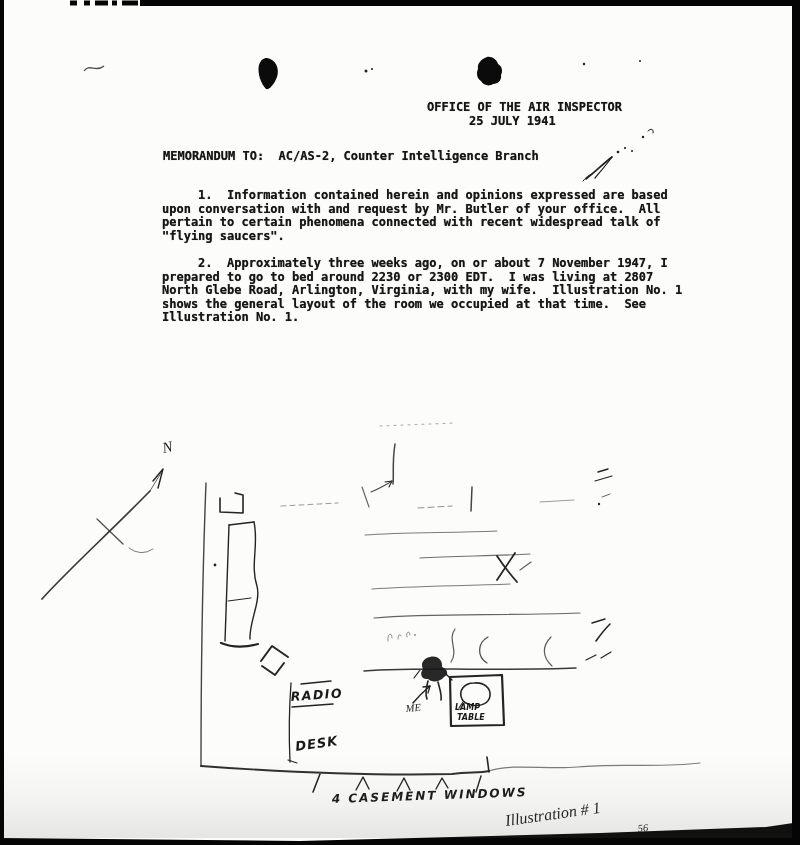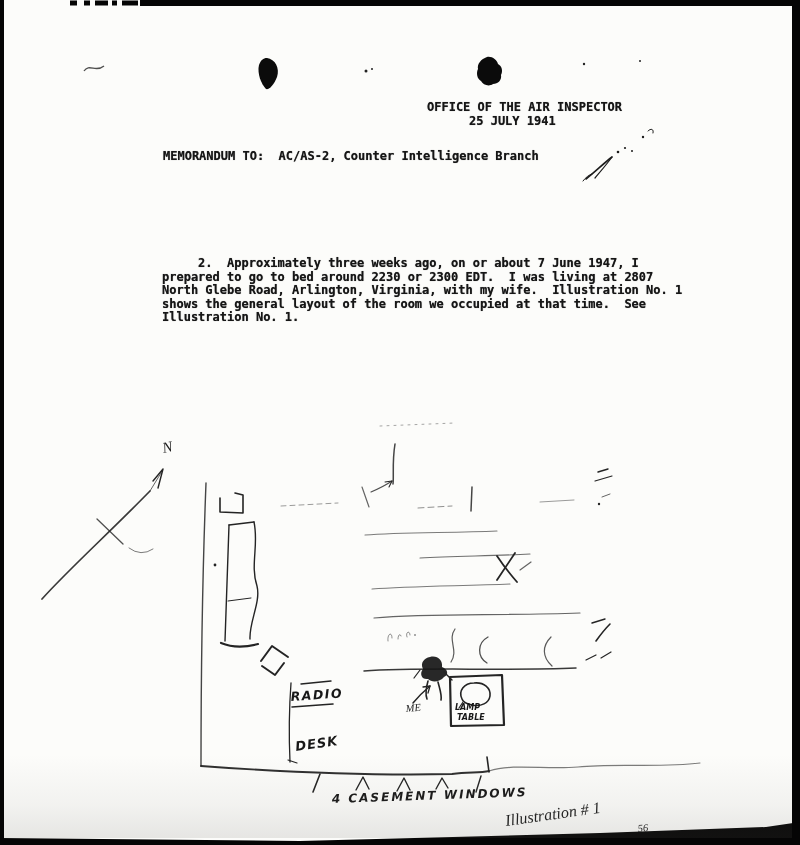--- a/index.html
+++ b/index.html
@@ -30,21 +30,25 @@
   .hwb{font-family:"DejaVu Sans",sans-serif;font-style:italic;font-weight:bold;fill:#181818;}
 </style>
 </head>
 <body>
 
 <div class="paper">
 
   <div class="typed office">OFFICE OF THE AIR INSPECTOR</div>
   <div class="typed date">25 JULY 1941</div>
   <div class="typed memo">MEMORANDUM TO:  AC/AS-2, Counter Intelligence Branch</div>
-  <div class="typed p2">     2.  Approximately three weeks ago, on or about 7 June 1947, I
+  <div class="typed p1">     1.  Information contained herein and opinions expressed are based
+upon conversation with and request by Mr. Butler of your office.  All
+pertain to certain phenomena connected with recent widespread talk of
+"flying saucers".</div>
+  <div class="typed p2">     2.  Approximately three weeks ago, on or about 7 November 1947, I
 prepared to go to bed around 2230 or 2300 EDT.  I was living at 2807
 North Glebe Road, Arlington, Virginia, with my wife.  Illustration No. 1
 shows the general layout of the room we occupied at that time.  See
 Illustration No. 1.</div>
 
   <svg class="overlay" width="800" height="845" viewBox="0 0 800 845">
 
     <g>
       <path d="M70 3 h7 M84 3 h6 M95 3 h13 M112 3 h5 M122 3 h16" stroke="#050505" stroke-width="5" fill="none"></path>
       <rect x="140" y="0" width="658" height="6" fill="#050505"></rect>

